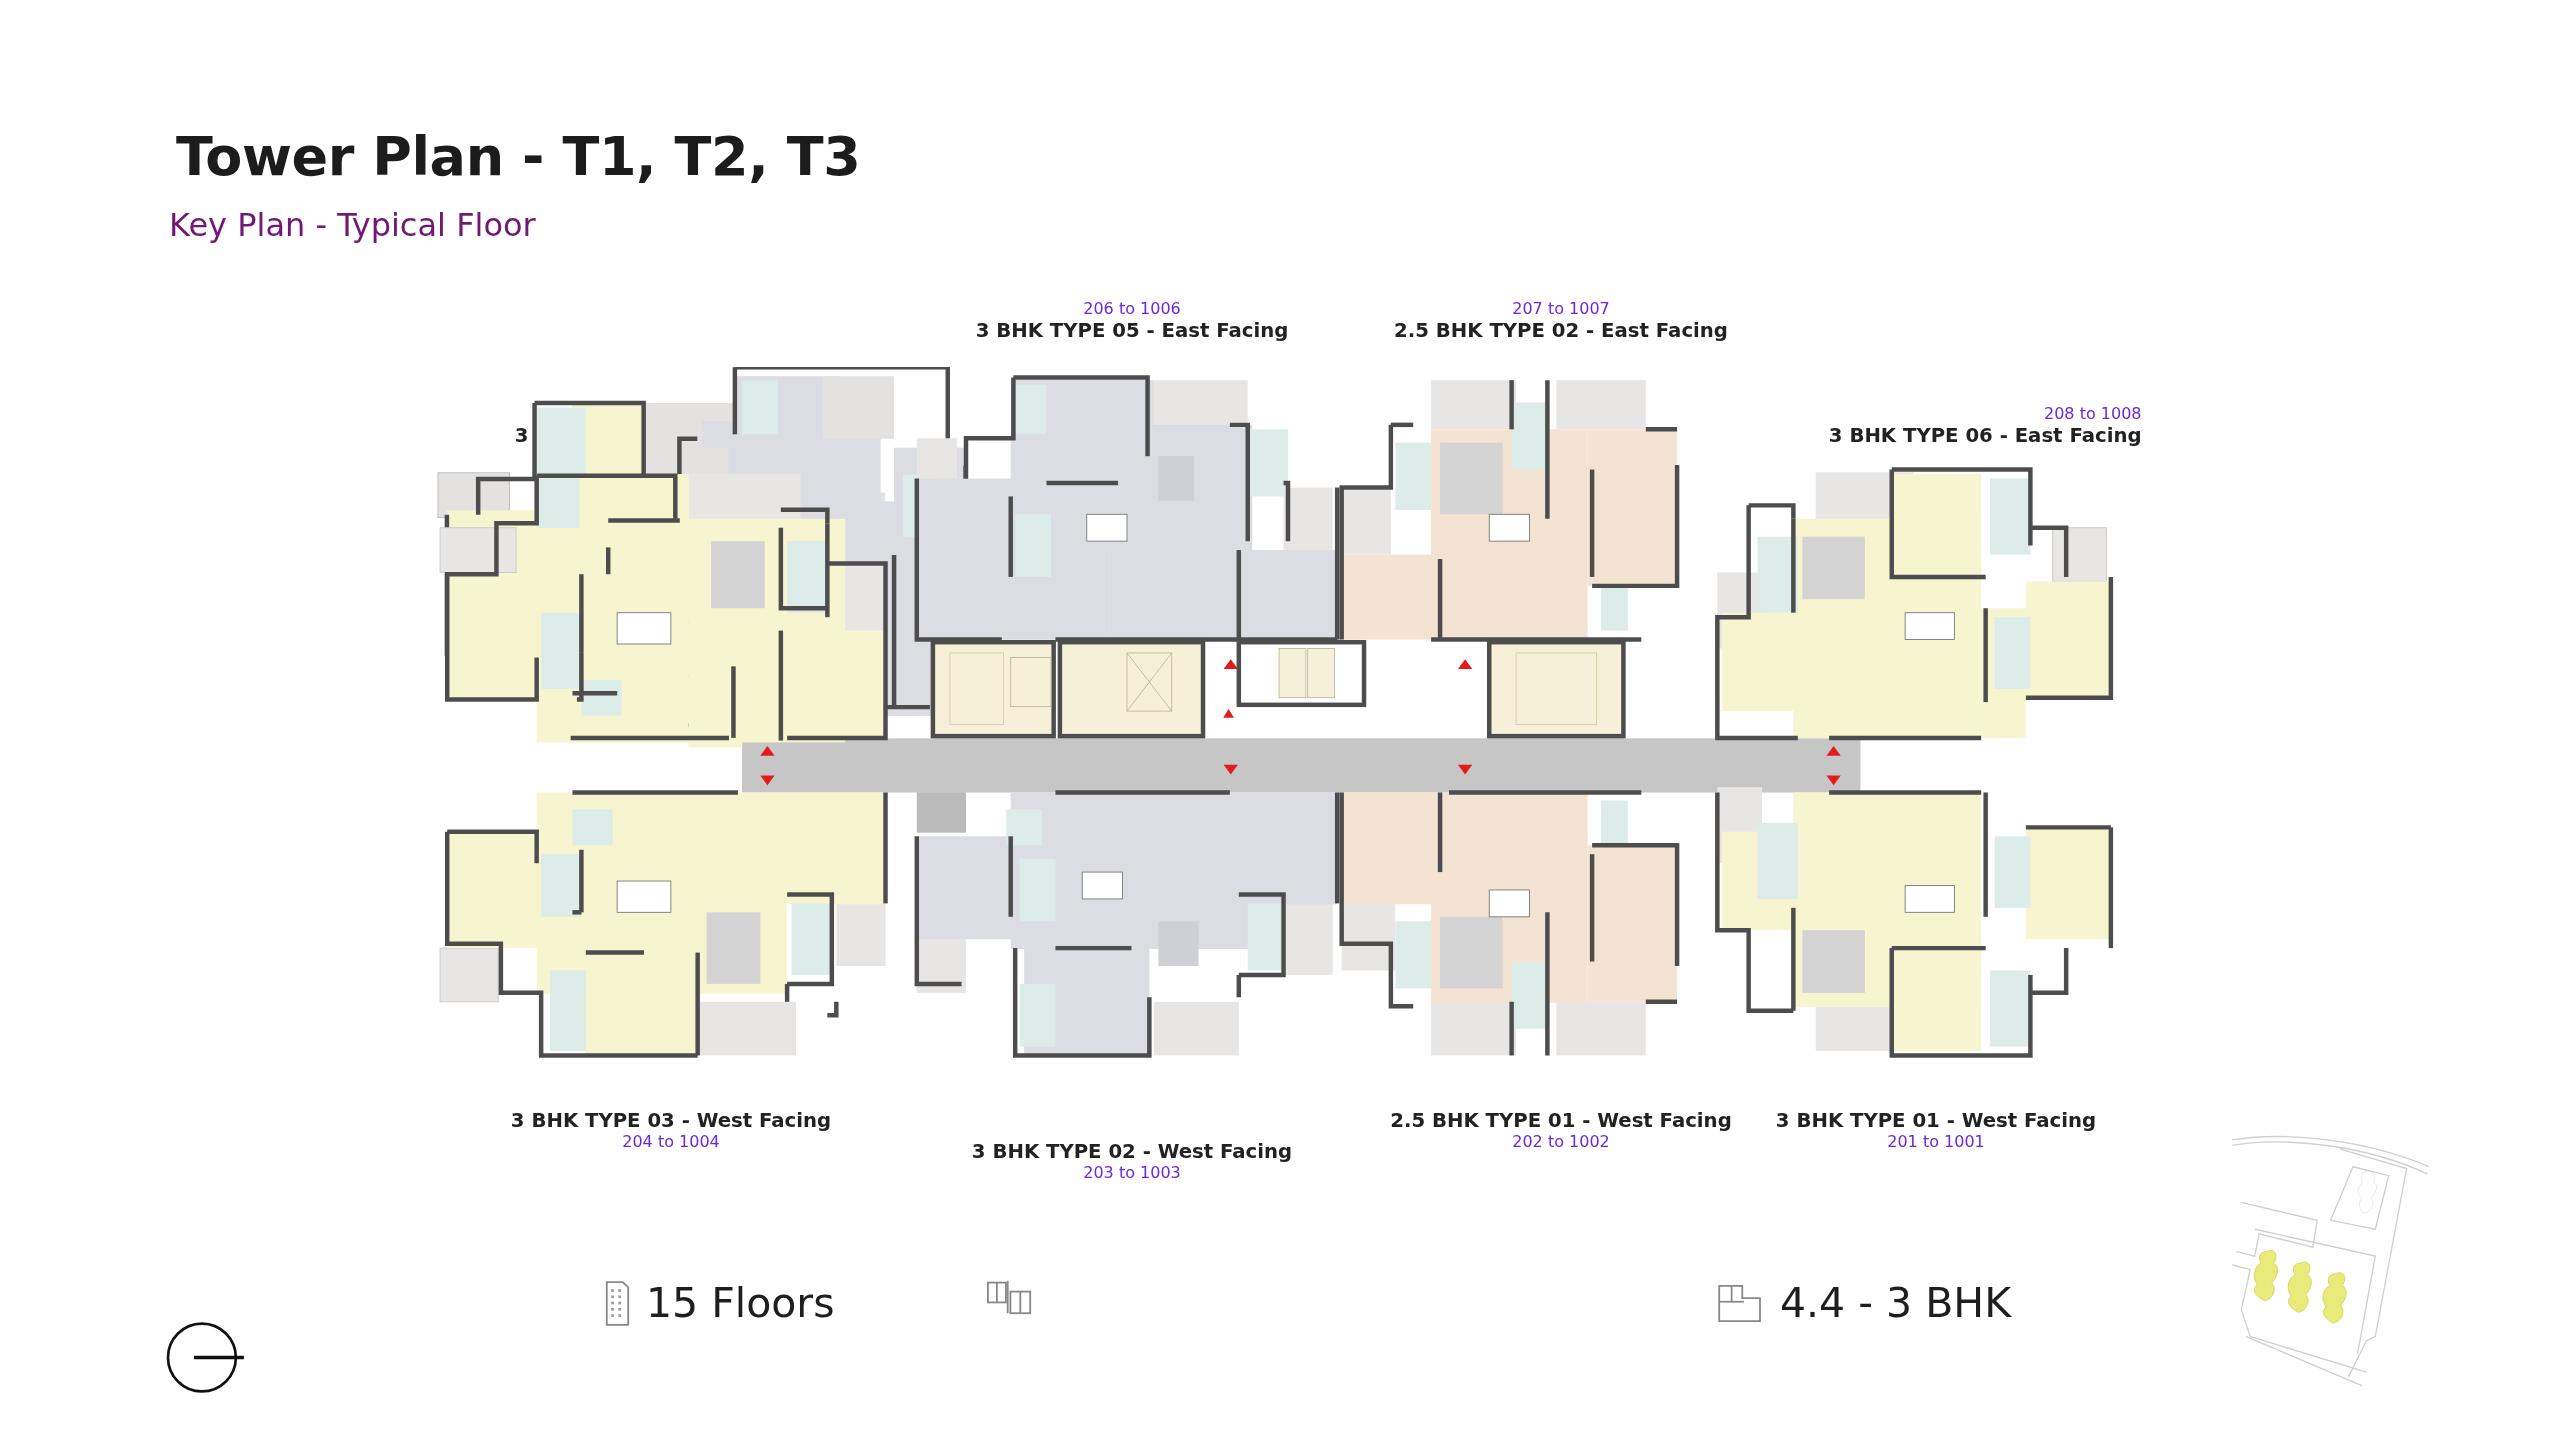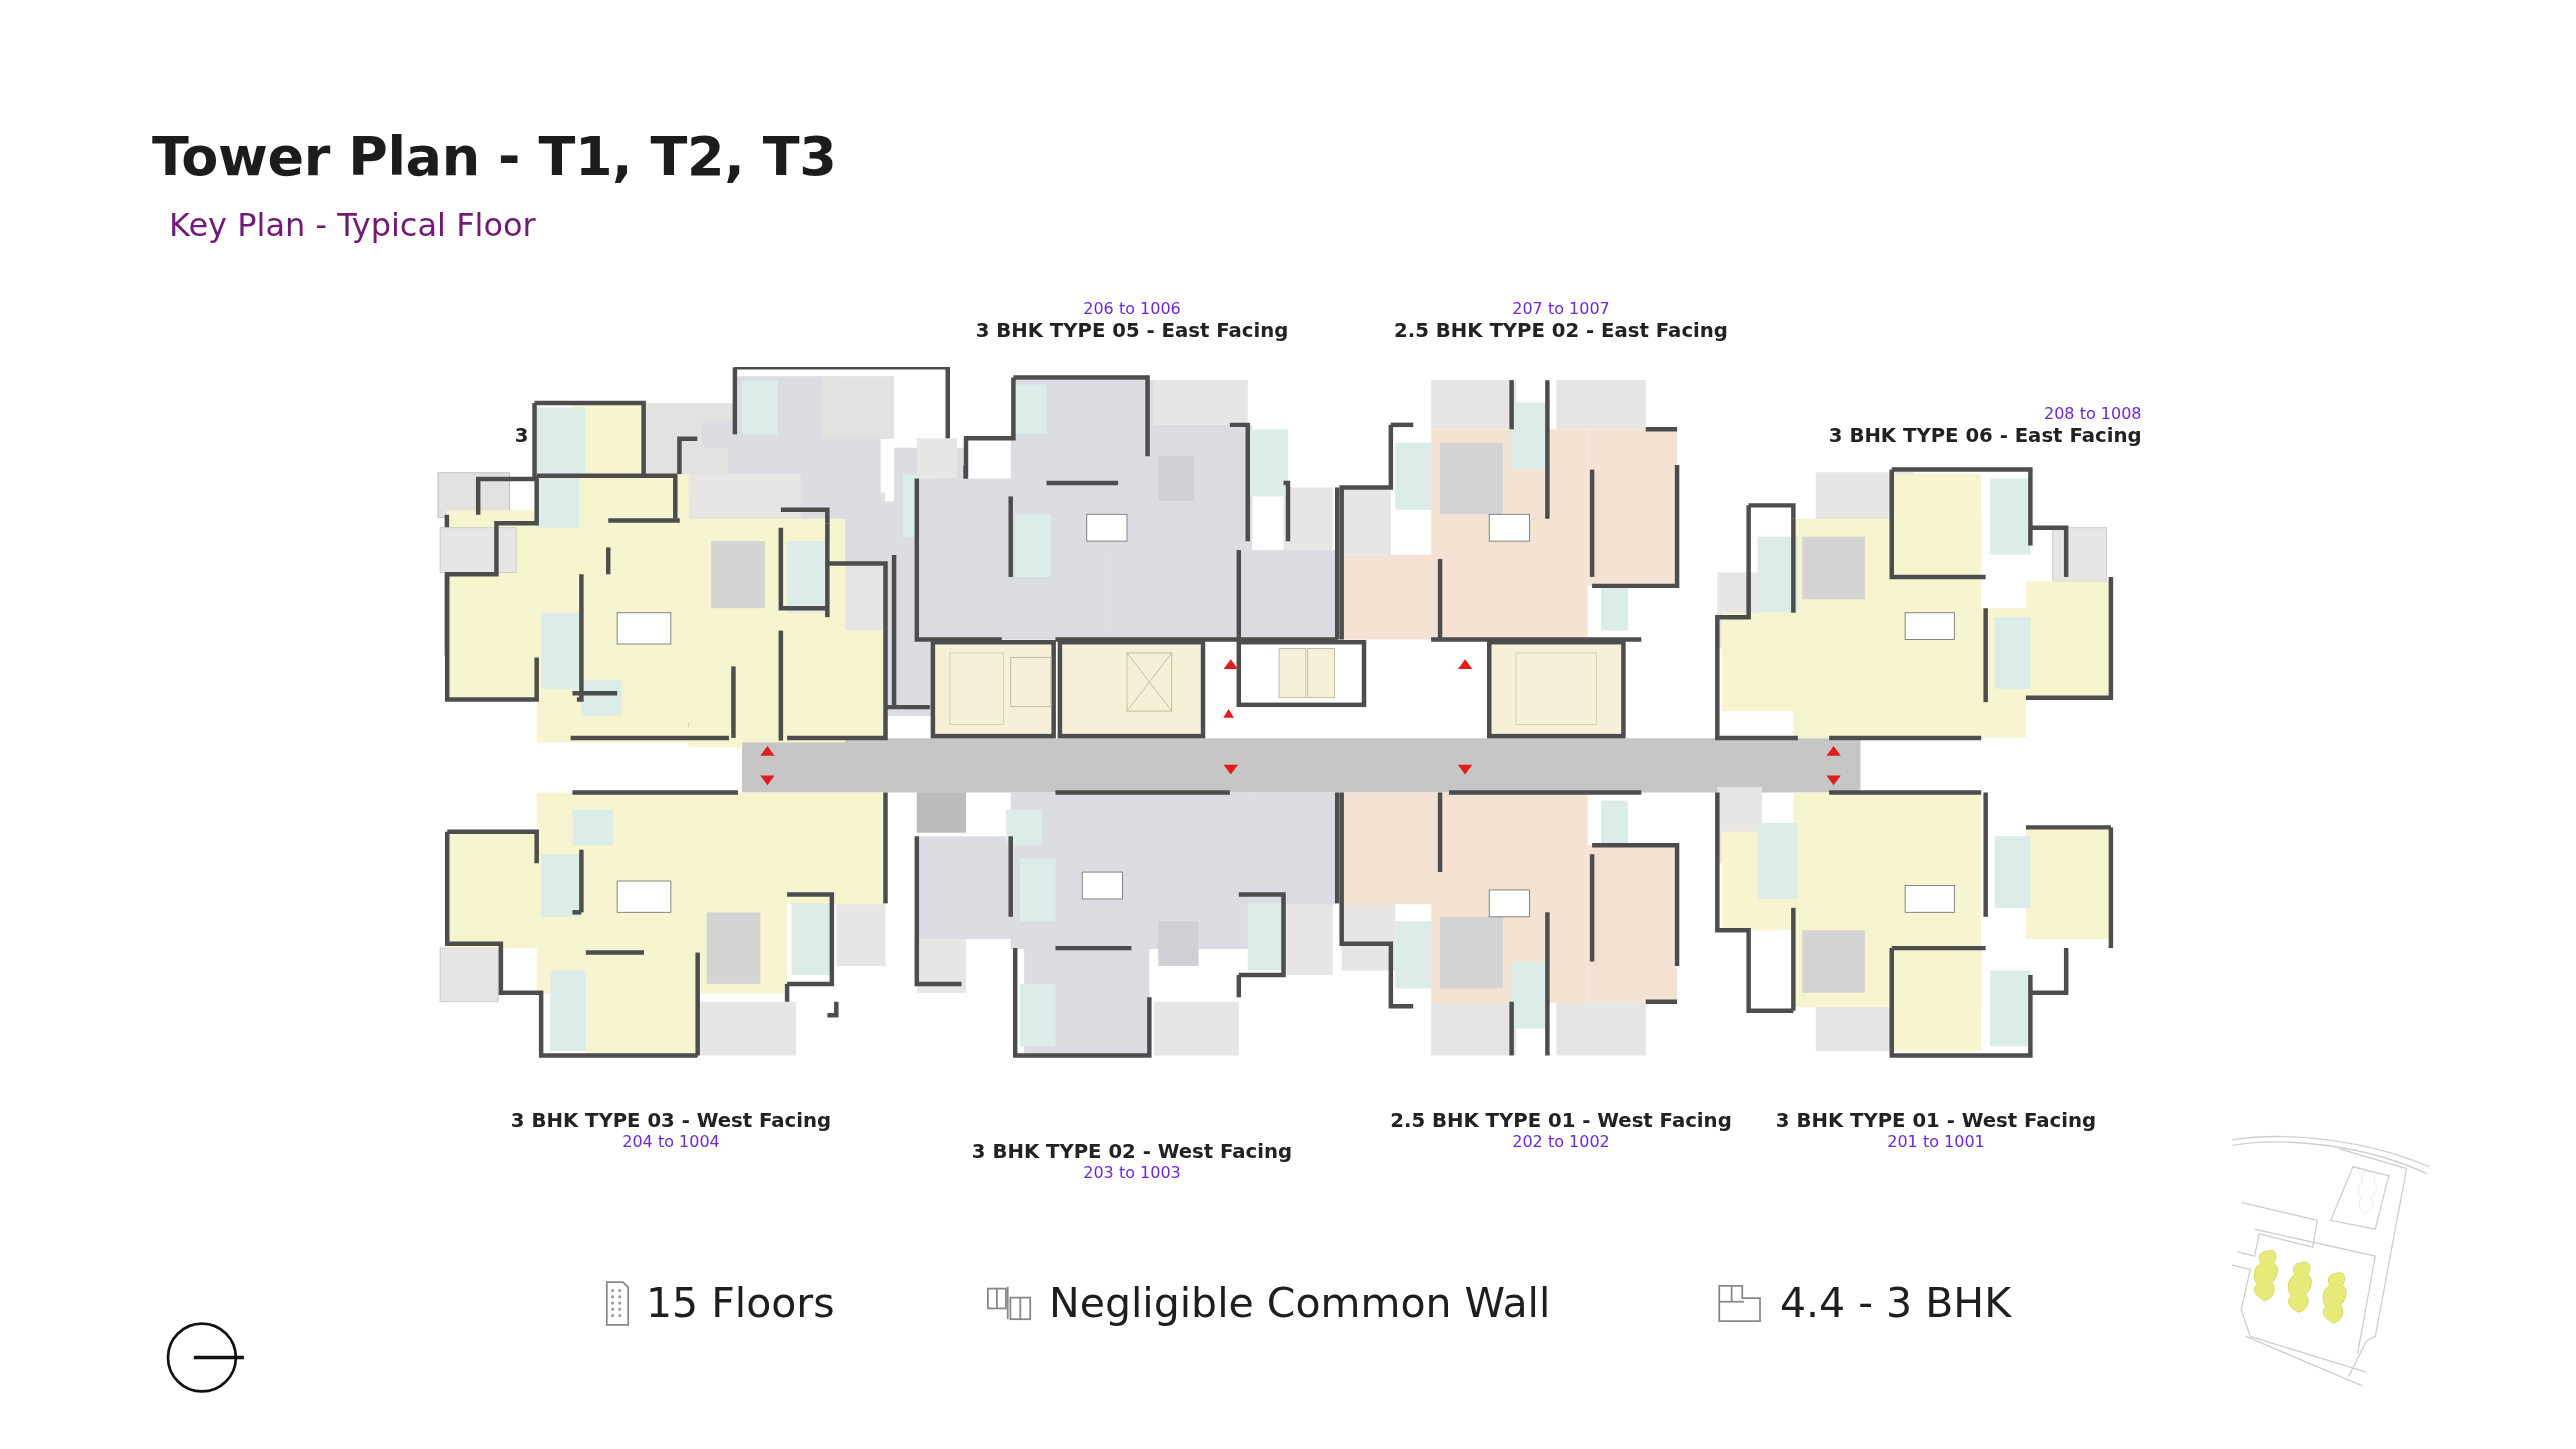--- a/index.html
+++ b/index.html
@@ -1,19 +1,19 @@
 <!DOCTYPE html>
 <html style="font-size:14.3px"><head>
 <meta charset="utf-8">
 <style>
   html, body { margin:0; padding:0; background:#ffffff; }
   body { width:2576px; height:1449px; position:relative; overflow:hidden;
          font-family:"DejaVu Sans", "Liberation Sans", sans-serif; color:#1e1e1e; }
   .abs { position:absolute; }
-  .title { left:152px; top:125px; font-size:54px; font-weight:bold; letter-spacing:-0.4px; color:#1c1c1c; white-space:nowrap; }
+  .title { left:176px; top:125px; font-size:54px; font-weight:bold; letter-spacing:-0.4px; color:#1c1c1c; white-space:nowrap; }
   .subtitle { left:169px; top:206px; font-size:32px; color:#701a75; white-space:nowrap; }
   .unit-label { position:absolute; text-align:center; width:411px; transform:translateX(-50%); }
   .unit-label .range { font-size:16px; color:#6d28d9; line-height:18px; }
   .unit-label .name { font-size:19.7px; font-weight:bold; color:#222; line-height:25px; white-space:nowrap; }
   .plan { position:absolute; left:429px; top:367px; width:1753px; height:716px; }
   .feature { position:absolute; top:1279px; display:flex; align-items:center; gap:16px; }
   .feature .label { font-size:41px; color:#1e1e1e; white-space:nowrap; }
   .feature svg { display:block; }
   .compass { position:absolute; left:165px; top:1320px; }
   .minimap { position:absolute; left:2232px; top:1131px; }
@@ -460,21 +460,20 @@
 </div>
 
 <div class="feature" style="left:986px;">
   <svg width="47" height="36" viewBox="0 0 52 40">
     <rect x="2" y="4" width="20" height="22" fill="none" stroke="#888" stroke-width="2"></rect>
     <line x1="12" y1="4" x2="12" y2="26" stroke="#888" stroke-width="2"></line>
     <line x1="24" y1="2" x2="24" y2="38" stroke="#888" stroke-width="2"></line>
     <rect x="27" y="14" width="22" height="24" fill="none" stroke="#888" stroke-width="2"></rect>
     <line x1="38" y1="14" x2="38" y2="38" stroke="#888" stroke-width="2"></line>
   </svg>
-  <span class="label">Negligible Common Wall</span>
 </div>
 
 <div class="feature" style="left:1717px;">
   <svg width="47" height="39" viewBox="0 0 52 44">
     <path d="M2 2 L28 2 L28 16 L48 16 L48 42 L2 42 Z" fill="none" stroke="#888" stroke-width="2"></path>
     <line x1="16" y1="2" x2="16" y2="20" stroke="#888" stroke-width="2"></line>
     <line x1="2" y1="20" x2="30" y2="20" stroke="#888" stroke-width="2"></line>
   </svg>
   <span class="label">4.4 - 3 BHK</span>
 </div>

